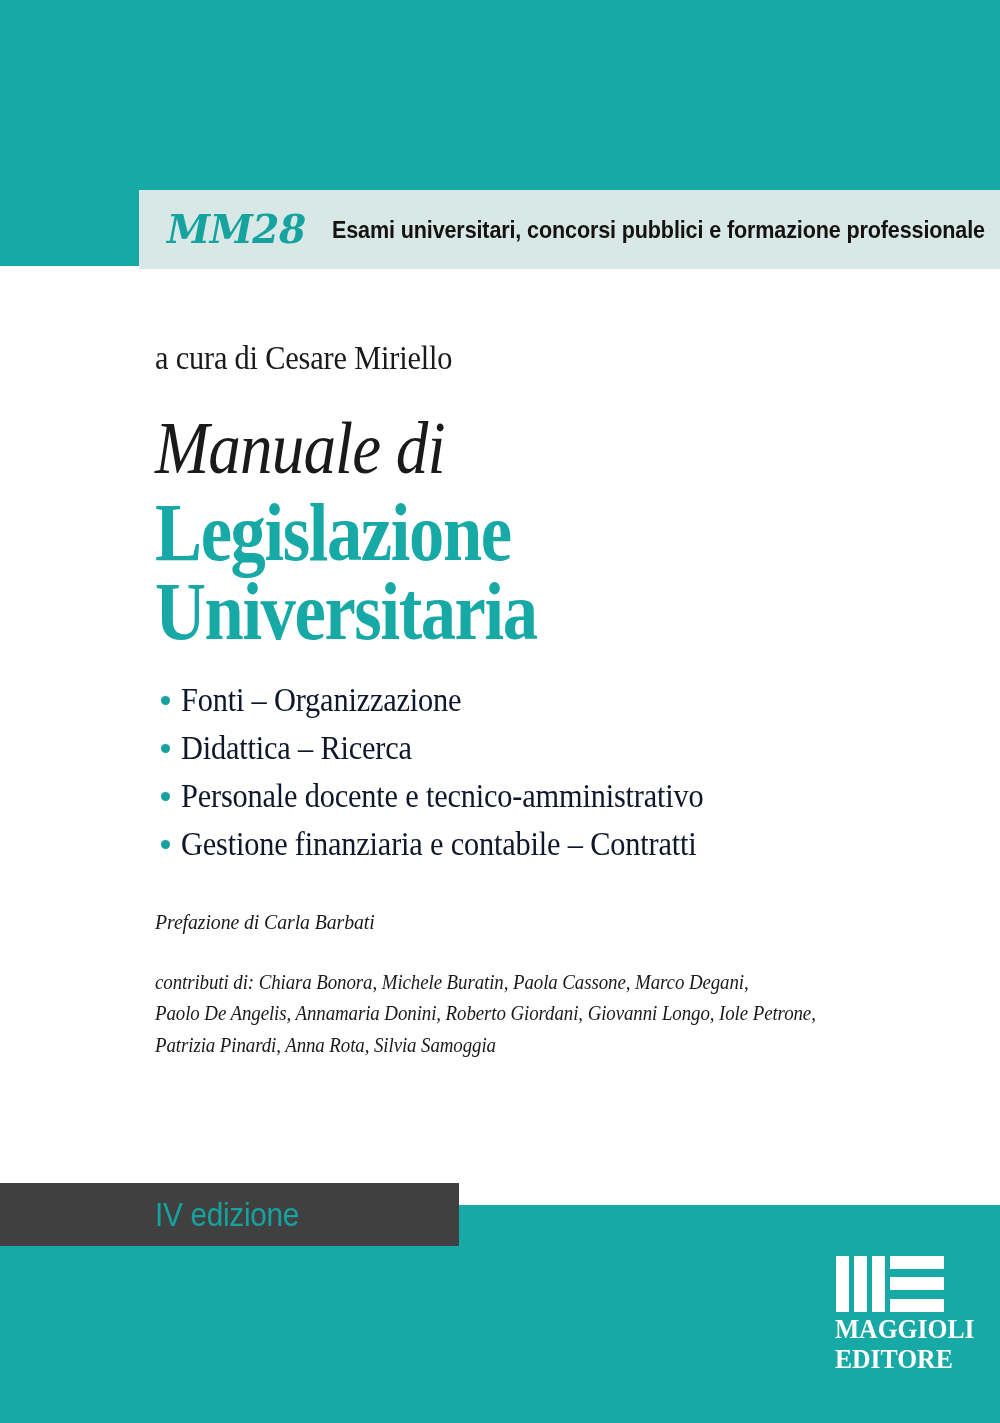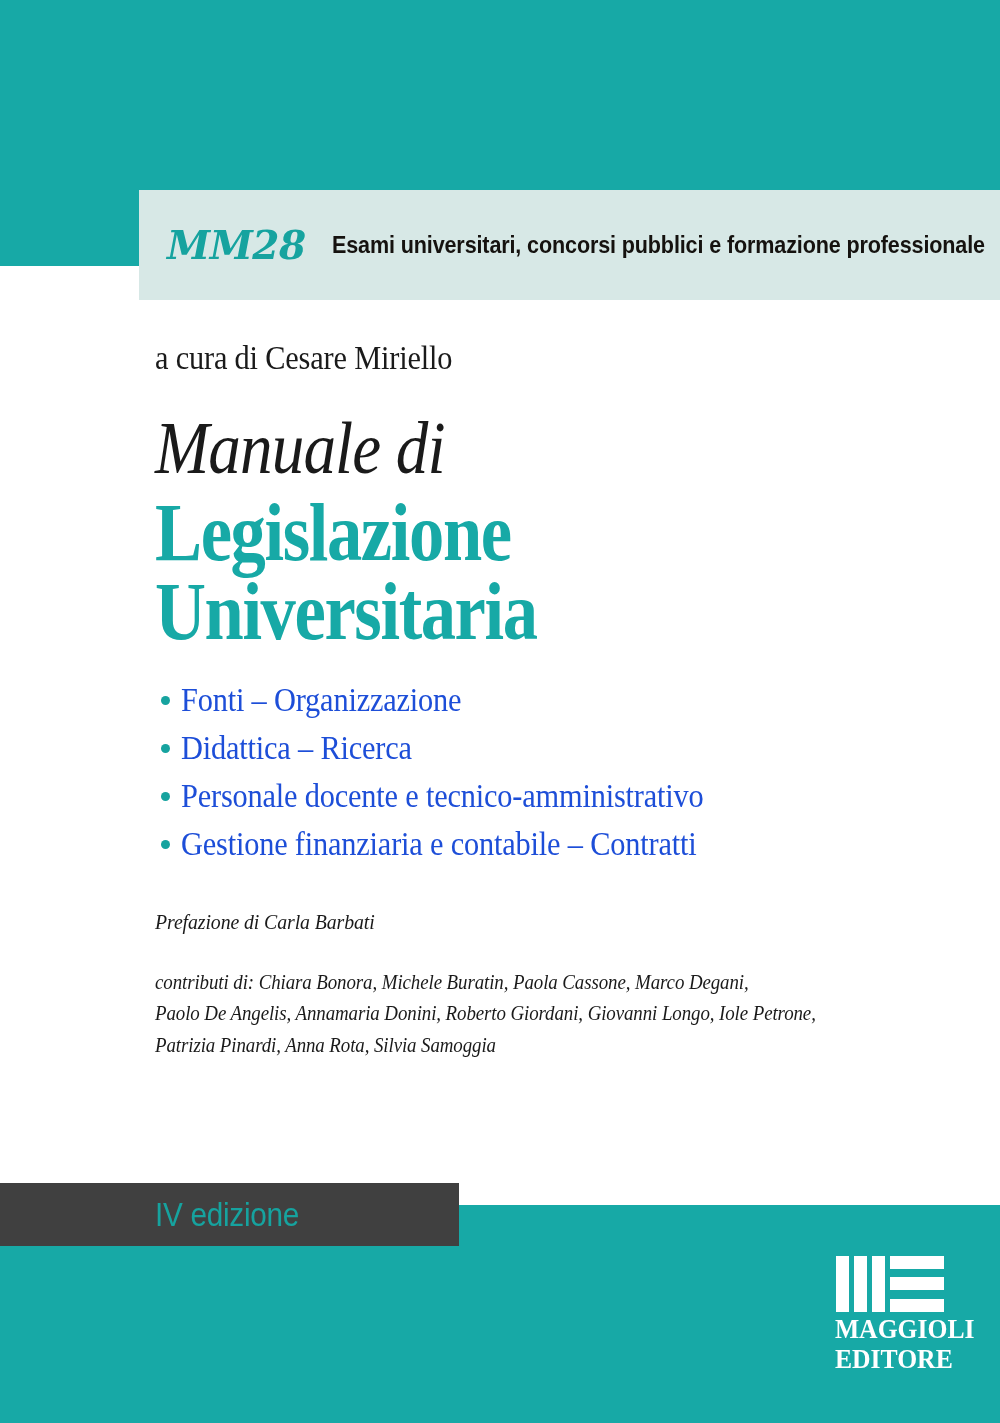--- a/index.html
+++ b/index.html
@@ -34,21 +34,21 @@
     top: 190px;
     width: 139px;
     height: 76px;
     background: #17A9A6;
   }
   .series-band {
     position: absolute;
     left: 139px;
     top: 190px;
     width: 861px;
-    height: 110px;
+    height: 79px;
     background: #D7E8E6;
     display: flex;
     align-items: center;
   }
 
   .series-code {
     margin-left: 28px;
     color: #16A39F;
     font-family: "DejaVu Serif", serif;
     font-style: italic;
@@ -120,21 +120,21 @@
   
   .bullets {
     margin-top: 24px;
     list-style: none;
     padding: 0;
     margin-left: 0;
   }
   .bullets li {
     position: relative;
     padding-left: 26px;
-    color: #1d4ed8;
+    color: #0f172a;
     font-size: 33px;
     line-height: 1.46;
     letter-spacing: -0.2px;
     white-space: nowrap;
   }
   .bullets li .btxt {
     display: inline-block;
     transform: scaleX(0.92);
     transform-origin: left center;
   }

